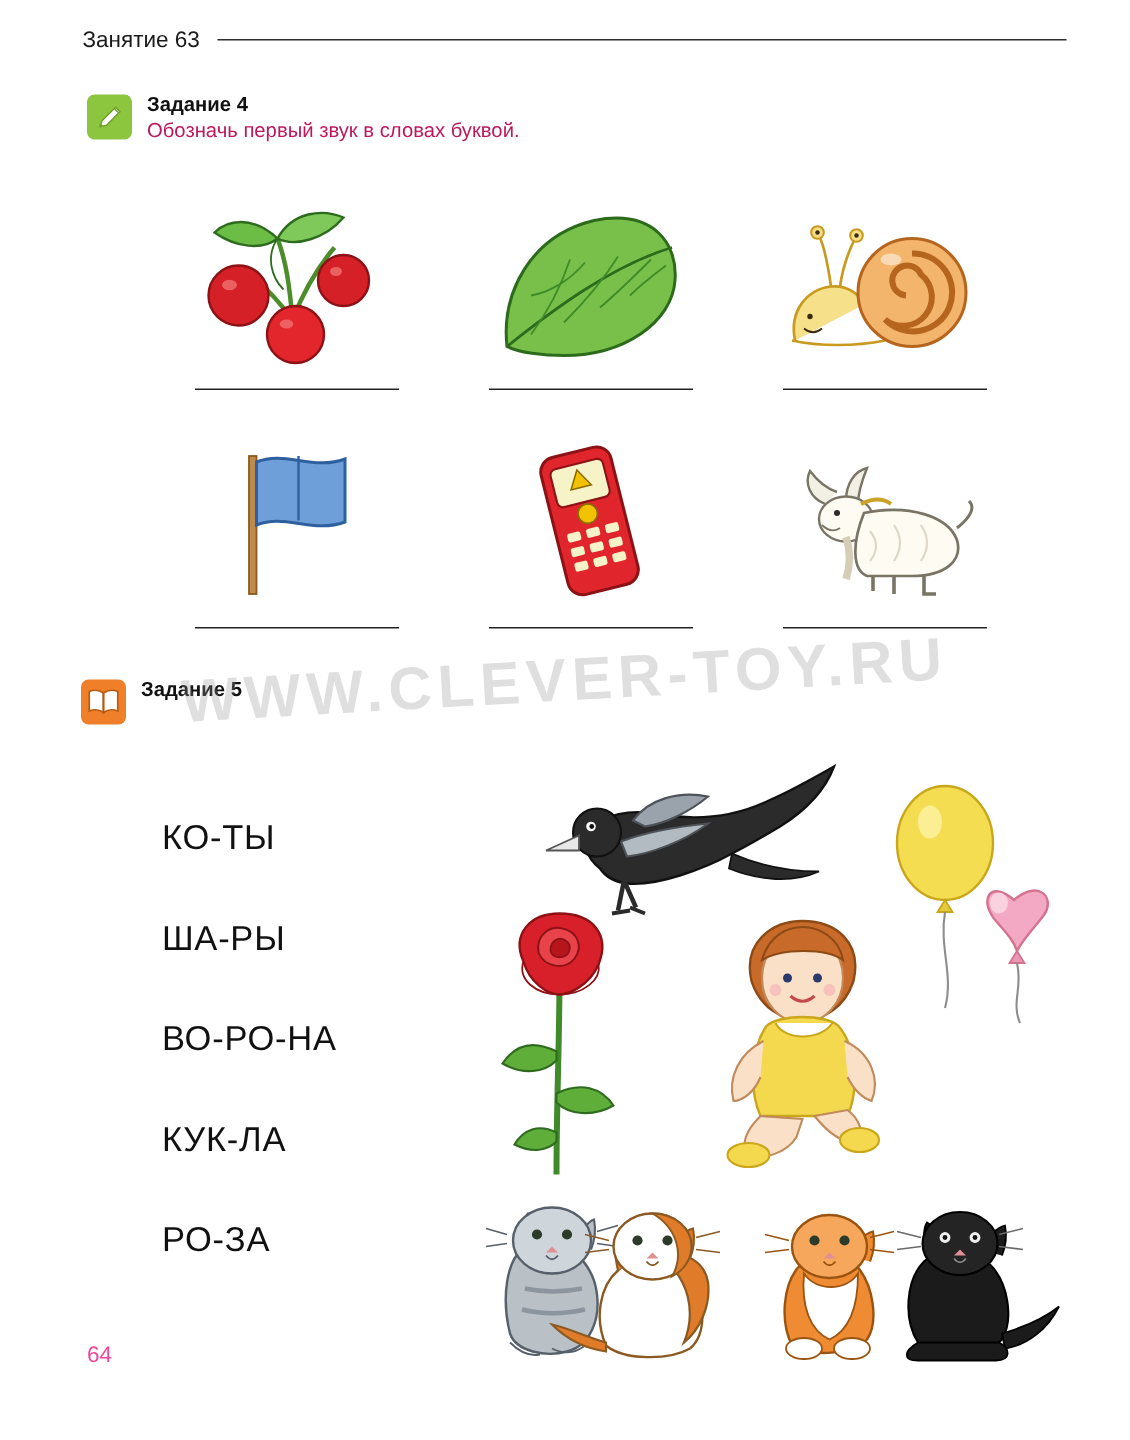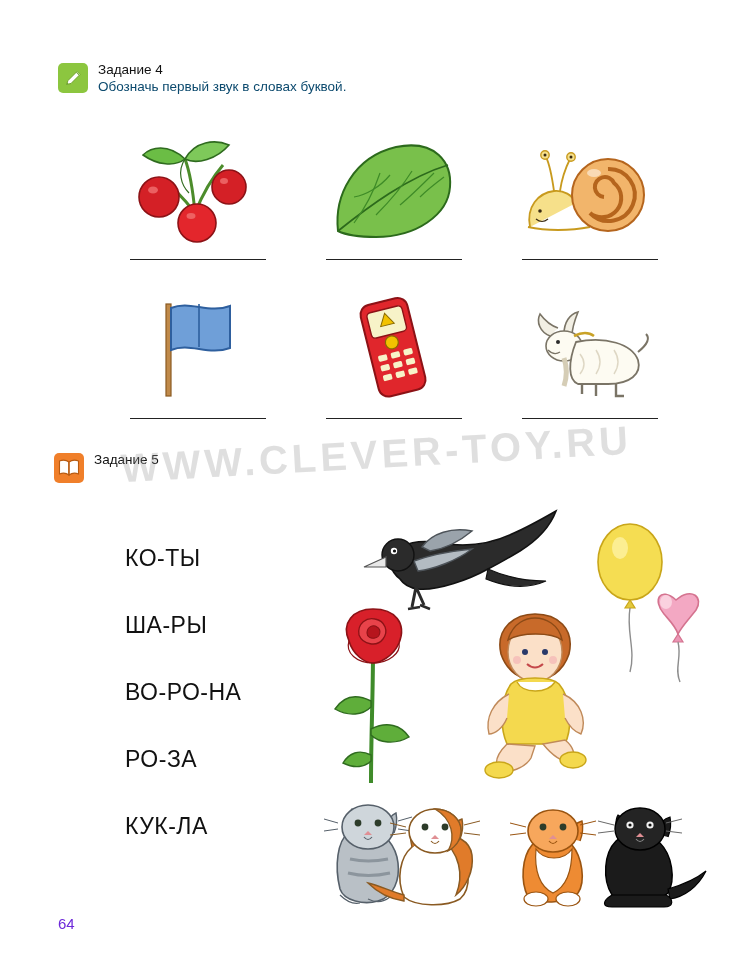--- a/index.html
+++ b/index.html
@@ -55,26 +55,26 @@
   }
   .icon-pencil { background: #8cc63f; }
   .icon-book { background: #f07f2a; }
   .task-text {
     display: flex;
     flex-direction: column;
     gap: 2px;
   }
   .task-label {
     font-size: 13.5px;
-    font-weight: normal;
+    font-weight: bold;
     color: #111;
   }
   .task-desc {
     font-size: 13.5px;
-    color: #0c4a6e;
+    color: #be185d;
   }
   
   .pic-grid {
     position: absolute;
     left: 100px;
     width: 590px;
   }
   .pic-row {
     display: flex;
     height: 143px;
@@ -93,21 +93,20 @@
     justify-content: center;
   }
   
   .words {
     position: absolute;
     left: 108px;
     top: 545px;
     display: flex;
     flex-direction: column;
     gap: 40px;
-    margin-left: 17px;
   }
   .word {
     font-size: 23px;
     letter-spacing: 0.5px;
     color: #111;
     font-family: "Liberation Sans", sans-serif;
   }
   
   .gallery {
     position: absolute;
@@ -129,30 +128,34 @@
     color: rgba(150,150,150,0.30);
     transform: rotate(-3.2deg);
     pointer-events: none;
     font-family: "Liberation Sans", sans-serif;
     white-space: nowrap;
   }
   
   .page-number {
     position: absolute;
     left: 58px;
-    top: 915px;
+    top: 895px;
     font-size: 15px;
-    color: #6d28d9;
+    color: #ec4899;
   }
 </style>
 </head>
 <body>
 
 <div class="page">
 
+  <div class="header">
+    <div class="header-title">Занятие 63</div>
+    <div class="header-rule"></div>
+  </div>
 
   <div class="task-head" style="top:62px; left:58px; right:42px;">
     <div class="task-icon icon-pencil">
       <svg width="20" height="20" viewBox="0 0 20 20" aria-hidden="true">
         <path d="M3.5 16.5 L5 12.5 L14 3.5 L17 6.5 L8 15.5 Z" fill="#ffffff" stroke="#6fa22c" stroke-width="1"></path>
         <path d="M13.2 4.3 L16.2 7.3" stroke="#6fa22c" stroke-width="1"></path>
         <path d="M3.5 16.5 L5.6 15.7 L4.3 14.4 Z" fill="#6fa22c"></path>
       </svg>
     </div>
     <div class="task-text">
@@ -297,22 +300,22 @@
     </div>
     <div class="task-text">
       <div class="task-label">Задание 5</div>
     </div>
   </div>
 
   <div class="words">
     <div class="word">КО-ТЫ</div>
     <div class="word">ША-РЫ</div>
     <div class="word">ВО-РО-НА</div>
+    <div class="word">КУК-ЛА</div>
     <div class="word">РО-ЗА</div>
-    <div class="word">КУК-ЛА</div>
   </div>
 
   <div class="gallery">
 
     <div class="gallery-item" style="left:60px; top:5px;">
       <svg width="210" height="115" viewBox="0 0 210 115" aria-hidden="true">
         <path d="M40 74 C30 66 28 56 34 48 C42 38 60 34 80 38 C104 42 130 40 154 28 C168 22 182 14 196 6
                  C190 22 176 36 160 46 C150 52 140 58 128 64 C110 74 78 86 58 84 C50 83 44 80 40 74 Z" fill="#2b2b2b" stroke="#111" stroke-width="1.6"></path>
         <path d="M62 42 C72 28 92 22 112 26 C100 36 84 44 70 46 Z" fill="#9aa3ab" stroke="#4d5359" stroke-width="1.4"></path>
         <path d="M54 56 C70 50 92 46 112 44 C96 56 74 64 58 66 Z" fill="#b3bbc2" stroke="#4d5359" stroke-width="1.4"></path>

